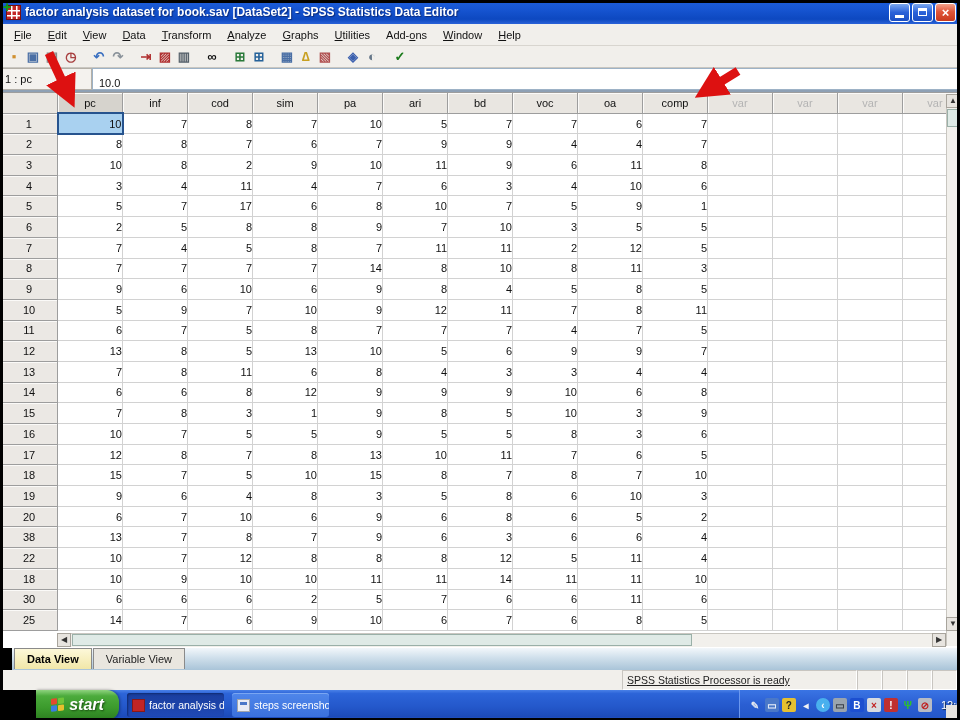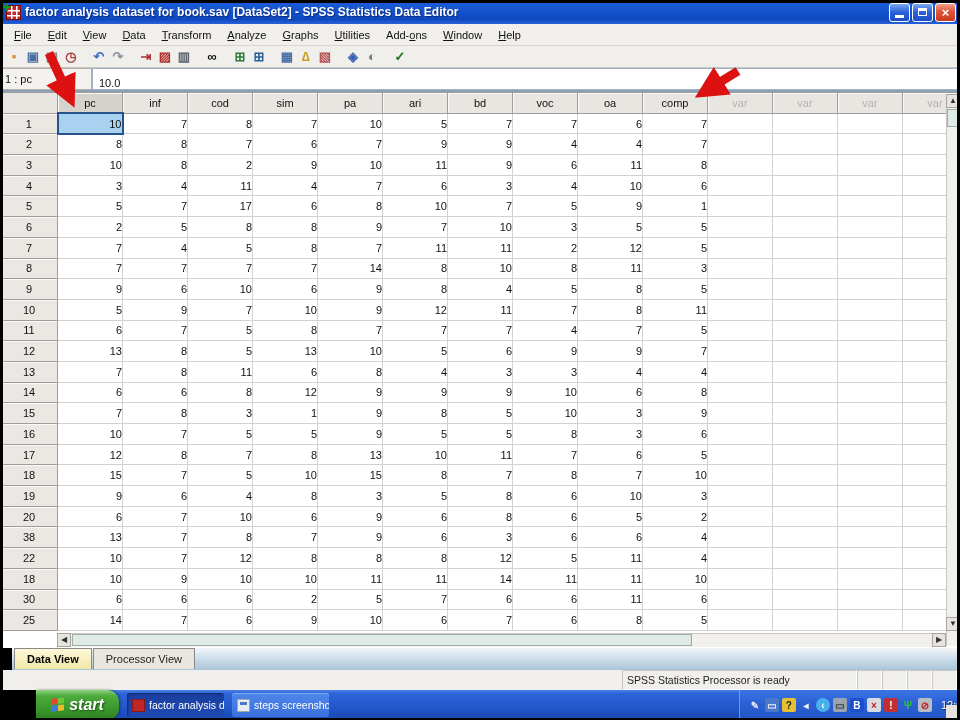--- a/index.html
+++ b/index.html
@@ -81,21 +81,21 @@
   .tabsrow { position:absolute; left:12px; top:648px; width:960px; height:22px;
     background:linear-gradient(180deg,#f2f7fb 0%,#cfdfeb 45%,#a9c4d8 100%); display:flex; align-items:flex-start; padding-left:2px; }
   .tab { height:21px; padding:4px 12px 0; font-size:11px; border:1px solid #8a8a8a; border-bottom:none; margin-right:1px; }
   .tab.active { background:linear-gradient(180deg,#fdf8d9,#f1e7a8); font-weight:bold; color:#000; }
   .tab.inactive { background:#e9e6df; color:#222; }
 
   
   .statusbar { position:absolute; left:0; top:670px; width:960px; height:20px; background:#f1efeb;
     display:flex; align-items:stretch; font-size:10.5px; color:#222; }
   .spanel { border:1px solid; border-color:#c8c5c0 #fff #fff #c8c5c0; }
-  .sp-text { width:235px; margin-left:622px; padding:3px 4px; white-space:nowrap; }
+  .sp-text { width:235px; margin-left:622px; padding:3px 4px; white-space:nowrap;text-decoration:underline; }
   .sp-small { width:25px; }
 
   
   .taskbar { position:absolute; left:0; top:690px; width:960px; height:30px;
     background:linear-gradient(180deg,#4a81e8 0%,#2c64d8 12%,#2458cb 55%,#1c4ab8 90%,#2c64d8 100%);
     display:flex; align-items:center;margin-left:36px; }
   .startbtn { height:30px; width:83px; border-radius:0 12px 12px 0;
     background:linear-gradient(180deg,#8fd37f 0%,#4cab3c 20%,#3b9a2c 60%,#2c7e20 100%);
     display:flex; align-items:center; justify-content:center; gap:4px;
     box-shadow:1px 0 3px rgba(0,0,0,.4); }
@@ -636,21 +636,21 @@
   </div>
   <div class="vscroll">
     <div class="sbtn" style="left:-1px;top:0">▲</div>
     <div class="sthumb" style="left:0;top:15px;width:12px;height:18px"></div>
     <div class="sbtn" style="left:-1px;bottom:15px">▼</div>
   </div>
   <div class="scorner"></div>
 
   <div class="tabsrow">
     <div class="tab active">Data View</div>
-    <div class="tab inactive">Processor View</div>
+    <div class="tab inactive">Variable View</div>
   </div>
 
   <div class="statusbar">
     <div class="spanel sp-text">SPSS Statistics  Processor is ready</div>
     <div class="spanel sp-small"></div>
     <div class="spanel sp-small"></div>
     <div class="spanel sp-small"></div>
     <div class="spanel sp-small"></div>
   </div>
 

